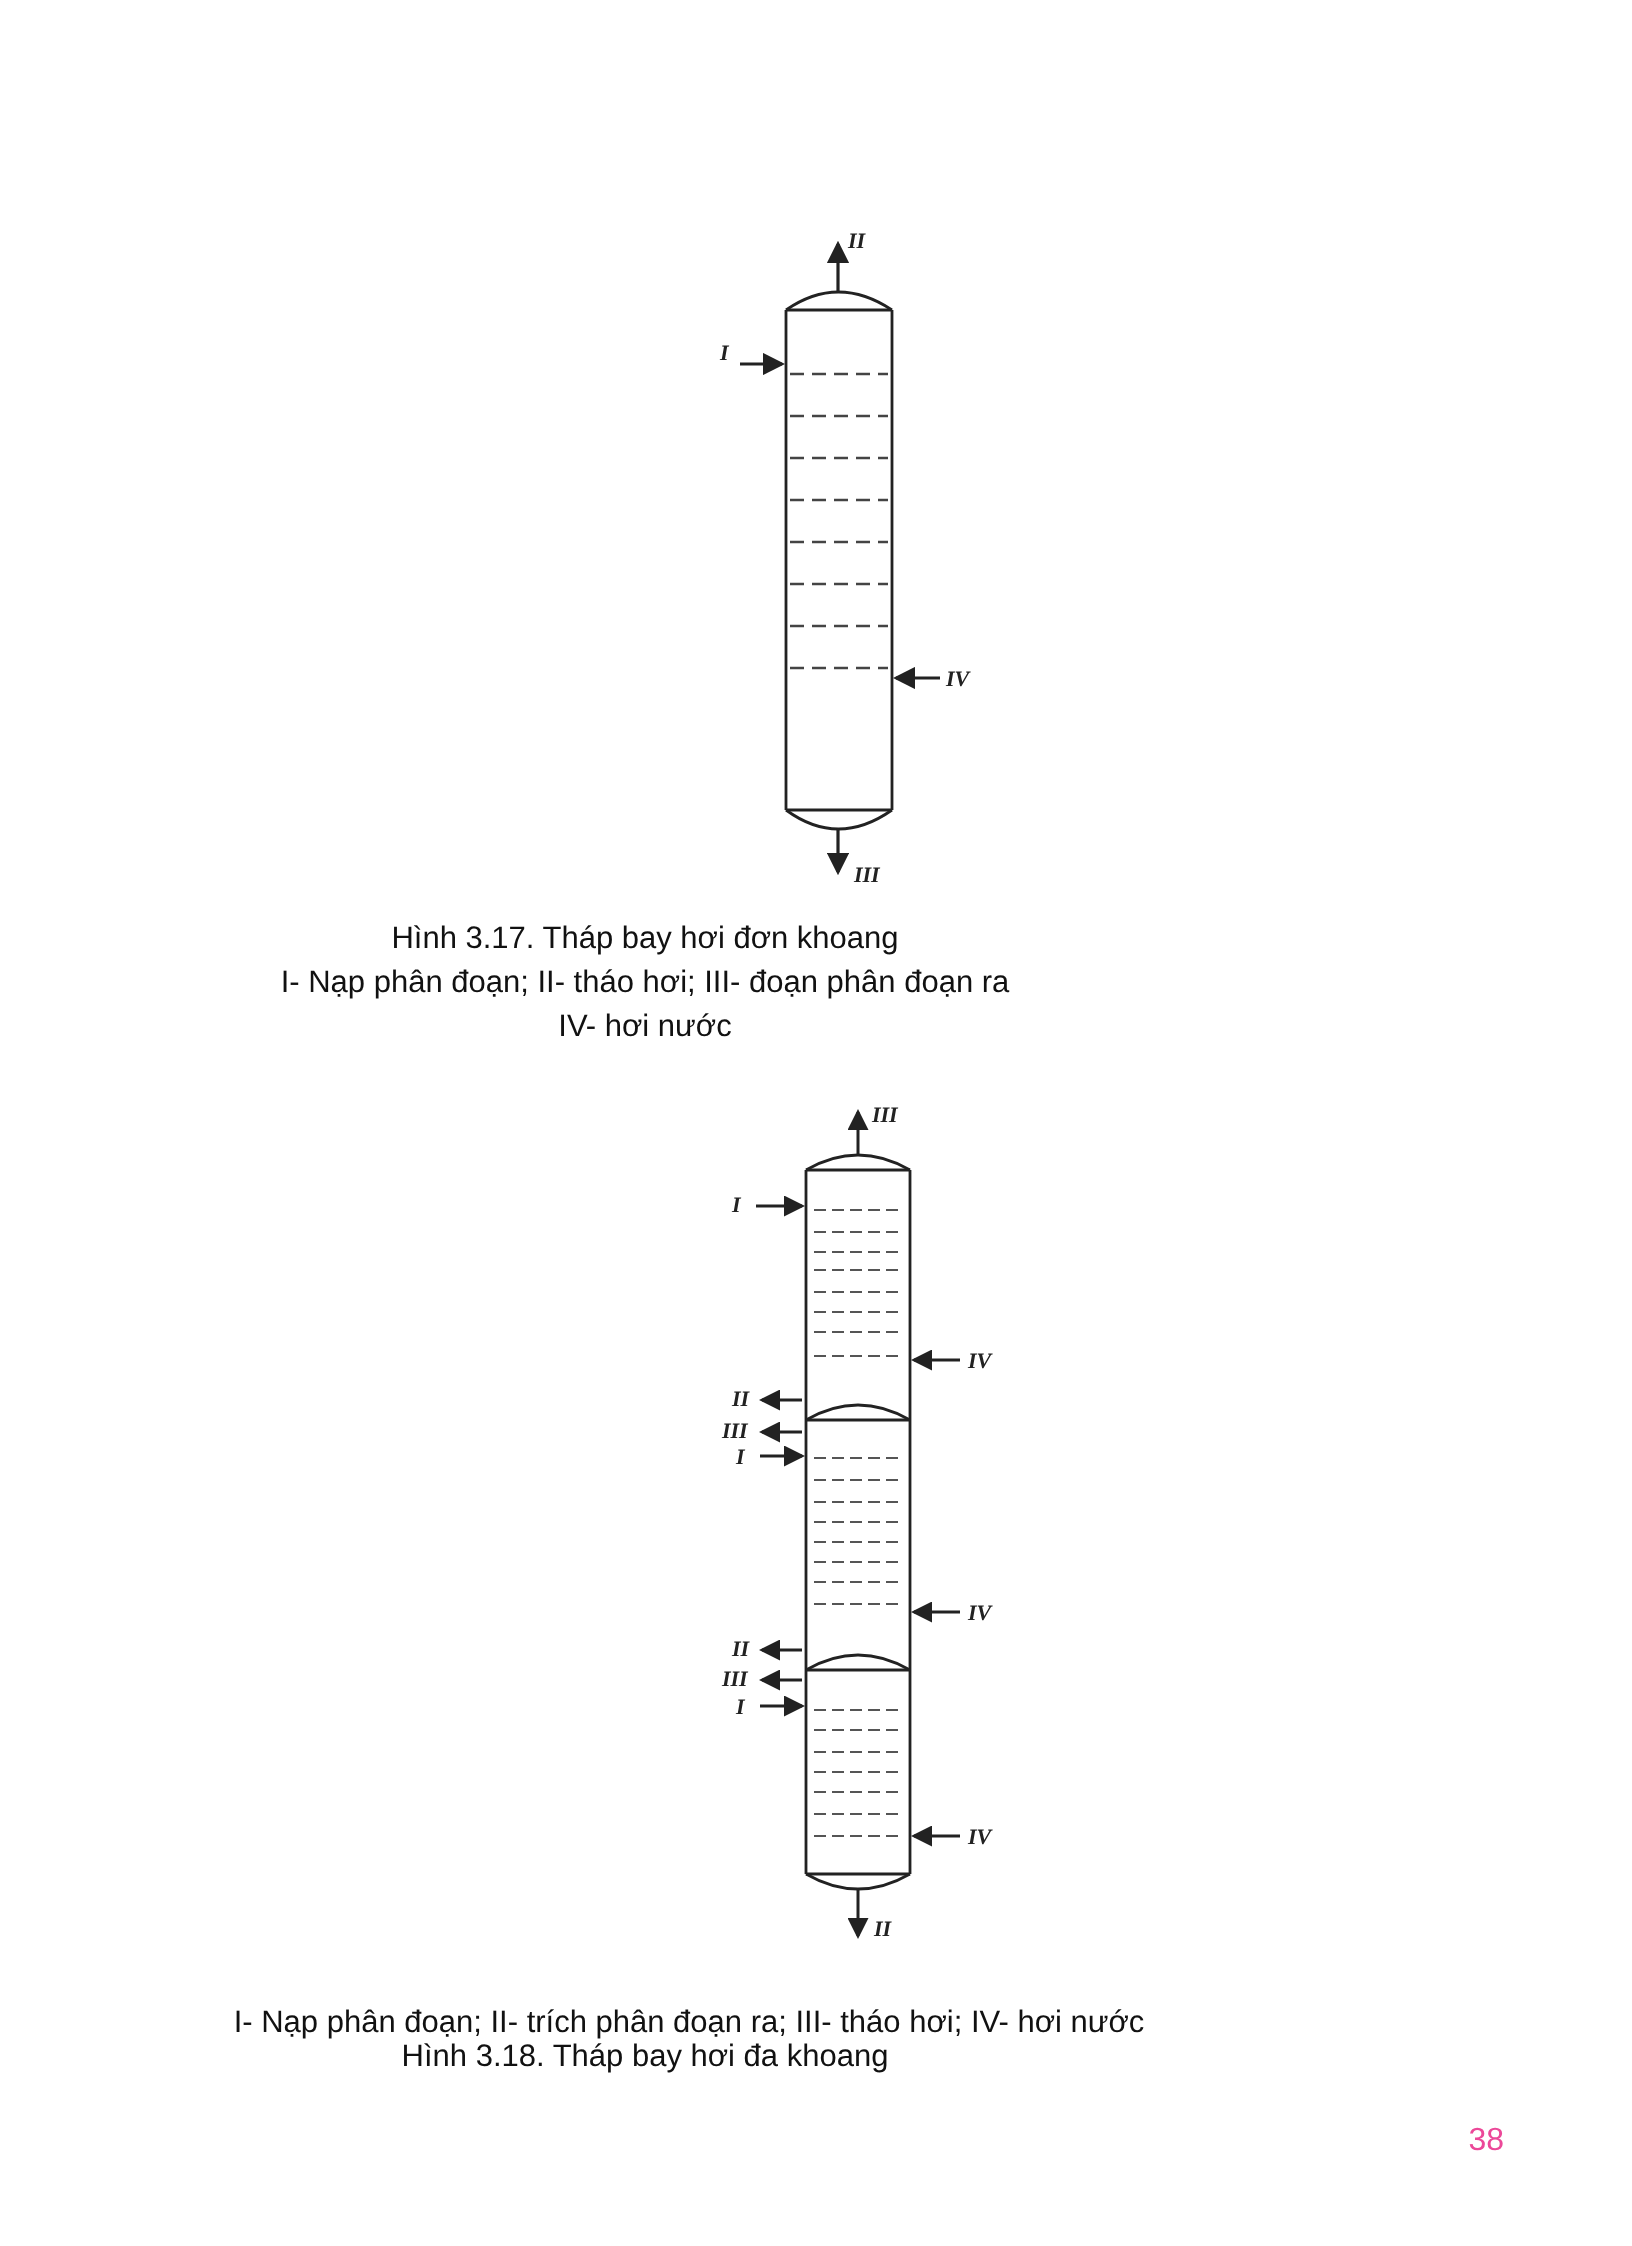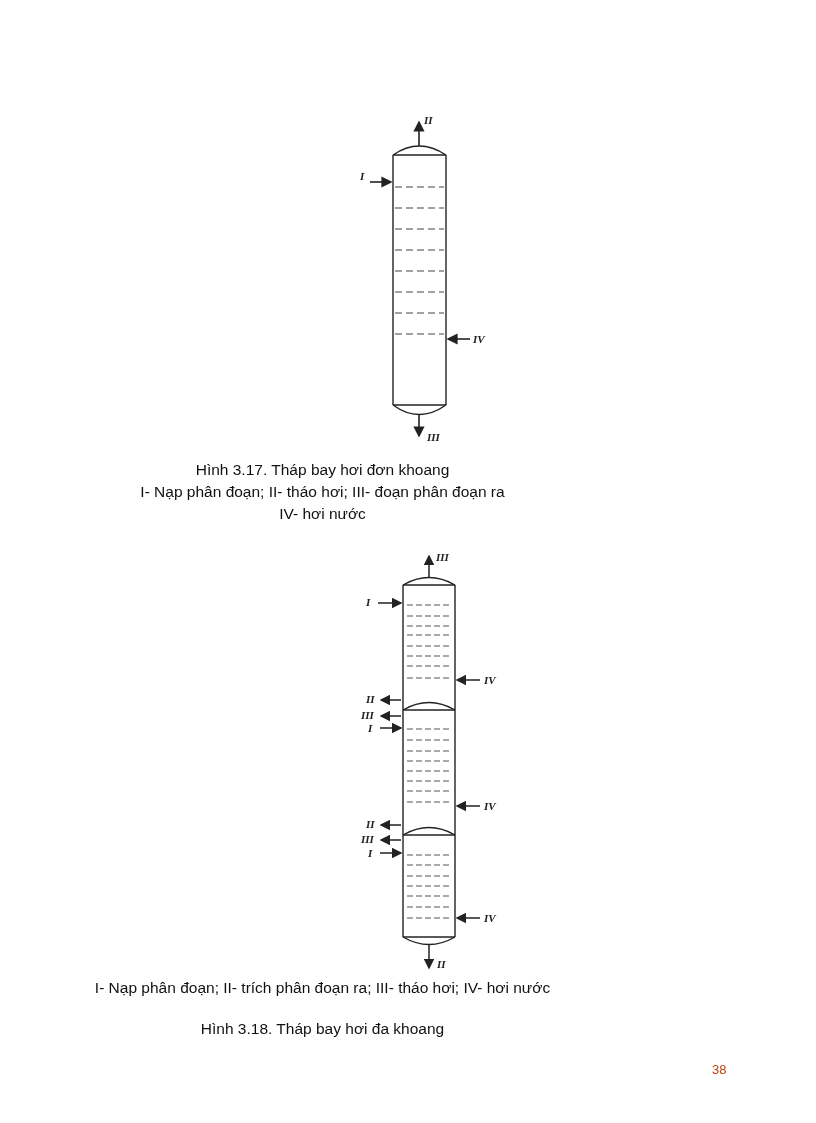--- a/index.html
+++ b/index.html
@@ -1,19 +1,19 @@
 <!DOCTYPE html>
 <html><head>
   <meta charset="utf-8">
   <style>
     html, body { margin: 0; padding: 0; background: #ffffff; }
     body { width: 816px; height: 1123px; position: relative; overflow: hidden; font-family: "Liberation Sans", sans-serif; color: #111; }
     .figure { position: absolute; left: 0; top: 0; }
     .caption { position: absolute; left: 0; width: 645px; text-align: center; font-size: 15.5px; line-height: 20px; color: #111; }
-    .page-number { position: absolute; left: 712px; top: 1062px; width: 40px; text-align: left; font-size: 13px; color: #c2410c; }
+    .page-number { position: absolute; left: 712px; top: 1062px; width: 40px; text-align: right; font-size: 16px; color: #ec4899; }
     svg text { font-family: "Liberation Serif", serif; font-style: italic; font-weight: bold; font-size: 11px; fill: #222; }
   </style>
 </head>
 <body>
 
 <svg class="figure" width="816" height="450" viewBox="0 0 816 450" xmlns="http://www.w3.org/2000/svg">
   <defs>
     <marker id="arr" markerWidth="7" markerHeight="7" refX="6" refY="3.5" orient="auto">
       <path d="M0,0 L7,3.5 L0,7 z" fill="#222"></path>
     </marker>
@@ -135,15 +135,15 @@
   <text x="368" y="732">I</text>
   <text x="484" y="810">IV</text>
   <text x="366" y="828">II</text>
   <text x="361" y="843">III</text>
   <text x="368" y="857">I</text>
   <text x="484" y="922">IV</text>
   <text x="437" y="968">II</text>
 </svg>
 
 <div class="caption" style="top:979px;margin-top:40px;">Hình 3.18. Tháp bay hơi đa khoang</div>
-<div class="caption" style="top:978px;">I- Nạp phân đoạn; II- trích phân đoạn ra; III- tháo hơi; IV- hơi nước</div>
+<div class="caption" style="top:1002px;padding-left:22px;">I- Nạp phân đoạn; II- trích phân đoạn ra; III- tháo hơi; IV- hơi nước</div>
 
 <div class="page-number">38</div>
 
 </body></html>

